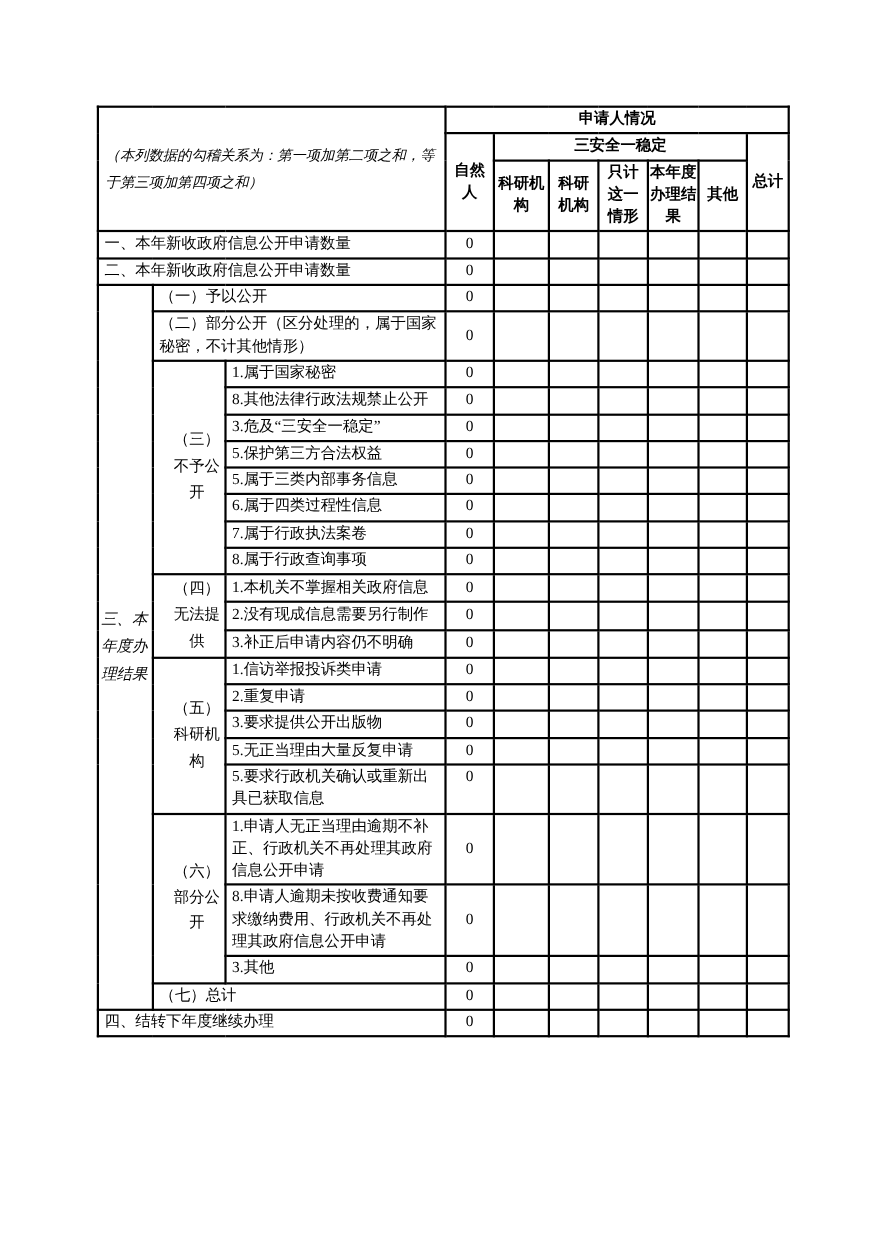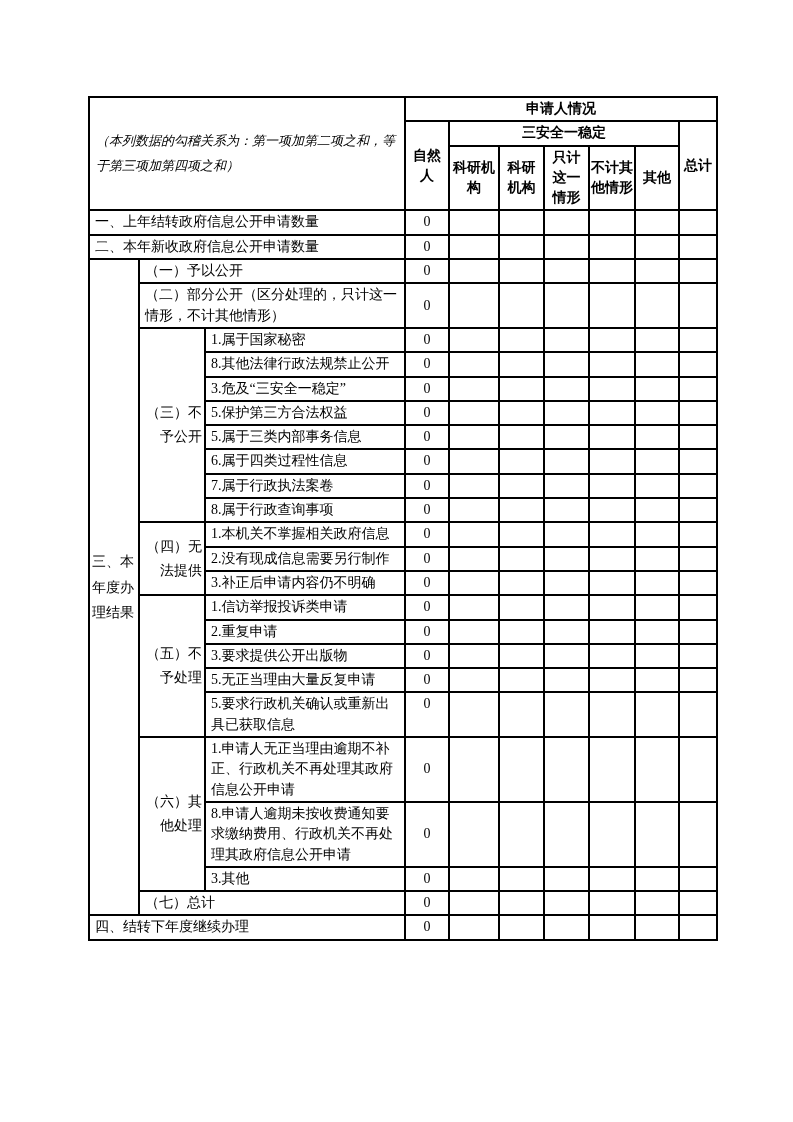--- a/index.html
+++ b/index.html
@@ -5,22 +5,22 @@
   html,body{margin:0;padding:0;background:#fff;}
   .page{position:relative;width:793px;height:1122px;background:#fff;color:#000;
         font-family:"Liberation Serif","DejaVu Serif",serif;overflow:hidden;}
   table.report{position:absolute;left:88px;top:96px;width:628px;
                border-collapse:collapse;table-layout:fixed;}
   td{border:2px solid #000;font-size:14px;line-height:1.45;vertical-align:middle;
      word-break:break-all;overflow:hidden;padding:0;}
   .note{font-size:13px;font-style:italic;text-align:left;padding:2px 6px;line-height:1.9;}
   .hdr{text-align:center;padding:1px 1px;line-height:1.45;font-weight:bold;}
   .lbl{text-align:left;padding:1px 4px 1px 5px;}
-  .cat{text-align:right;padding:1px 2px 1px 5px;line-height:1.7;}
-  .sec{text-align:left;padding:1px 2px 1px 2px;line-height:1.8;}
+  .cat{text-align:center;padding:1px 2px 1px 16px;line-height:1.7;}
+  .sec{text-align:left;padding:1px 2px 1px 2px;line-height:1.8;font-style:italic;}
   .v{text-align:center;}
   .vtop{vertical-align:top;padding-top:1px;}
   tr.h24{height:24px;} tr.h22{height:22px;} tr.h60{height:60px;}
   tr.h23{height:23px;} tr.h43{height:43px;} tr.h62{height:62px;}
 </style>
 </head>
 <body>
 
 <div class="page">
   <table class="report">
@@ -44,26 +44,26 @@
     </tr>
     <tr class="h22">
       <td class="hdr" rowspan="2">自然人</td>
       <td class="hdr" colspan="5">三安全一稳定</td>
       <td class="hdr" rowspan="2">总计</td>
     </tr>
     <tr class="h60">
       <td class="hdr">科研机构</td>
       <td class="hdr">科研机构</td>
       <td class="hdr">只计这一情形</td>
-      <td class="hdr">不计其他情形</td>
+      <td class="hdr">本年度办理结果</td>
       <td class="hdr">其他</td>
     </tr>
 
     <tr class="h23">
-      <td class="lbl" colspan="3">一、上年结转政府信息公开申请数量</td>
+      <td class="lbl" colspan="3">一、本年新收政府信息公开申请数量</td>
       <td class="v">0</td>
       <td class="v"></td>
           <td class="v"></td>
           <td class="v"></td>
           <td class="v"></td>
           <td class="v"></td>
           <td class="v"></td>
     </tr>
 
     <tr class="h23">
@@ -83,21 +83,21 @@
       <td class="v">0</td>
       <td class="v"></td>
           <td class="v"></td>
           <td class="v"></td>
           <td class="v"></td>
           <td class="v"></td>
           <td class="v"></td>
     </tr>
 
     <tr class="h43">
-      <td class="lbl" colspan="2">（二）部分公开（区分处理的，只计这一情形，不计其他情形）</td>
+      <td class="lbl" colspan="2">（二）部分公开（区分处理的，属于国家秘密，不计其他情形）</td>
       <td class="v">0</td>
       <td class="v"></td>
           <td class="v"></td>
           <td class="v"></td>
           <td class="v"></td>
           <td class="v"></td>
           <td class="v"></td>
     </tr>
 
     <tr class="h23">
@@ -208,21 +208,21 @@
       <td class="v">0</td>
       <td class="v"></td>
           <td class="v"></td>
           <td class="v"></td>
           <td class="v"></td>
           <td class="v"></td>
           <td class="v"></td>
     </tr>
 
     <tr class="h23">
-      <td class="cat" rowspan="5">（五）不予处理</td>
+      <td class="cat" rowspan="5">（五）科研机构</td>
       <td class="lbl">1.信访举报投诉类申请</td>
       <td class="v">0</td>
       <td class="v"></td>
           <td class="v"></td>
           <td class="v"></td>
           <td class="v"></td>
           <td class="v"></td>
           <td class="v"></td>
     </tr>
     <tr class="h23">
@@ -260,21 +260,21 @@
       <td class="v vtop">0</td>
       <td class="v"></td>
           <td class="v"></td>
           <td class="v"></td>
           <td class="v"></td>
           <td class="v"></td>
           <td class="v"></td>
     </tr>
 
     <tr class="h60">
-      <td class="cat" rowspan="3">（六）其他处理</td>
+      <td class="cat" rowspan="3">（六）部分公开</td>
       <td class="lbl">1.申请人无正当理由逾期不补正、行政机关不再处理其政府信息公开申请</td>
       <td class="v">0</td>
       <td class="v"></td>
           <td class="v"></td>
           <td class="v"></td>
           <td class="v"></td>
           <td class="v"></td>
           <td class="v"></td>
     </tr>
     <tr class="h62">

